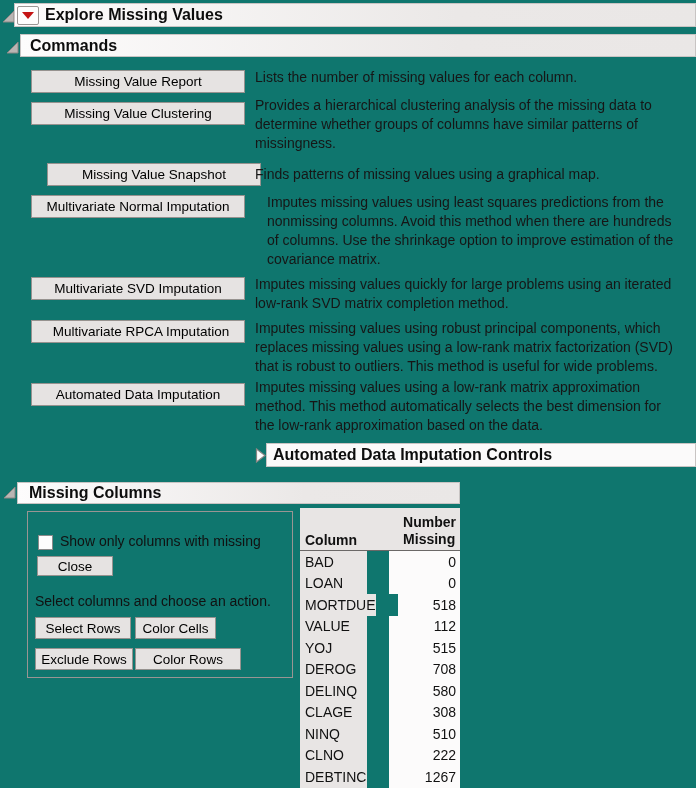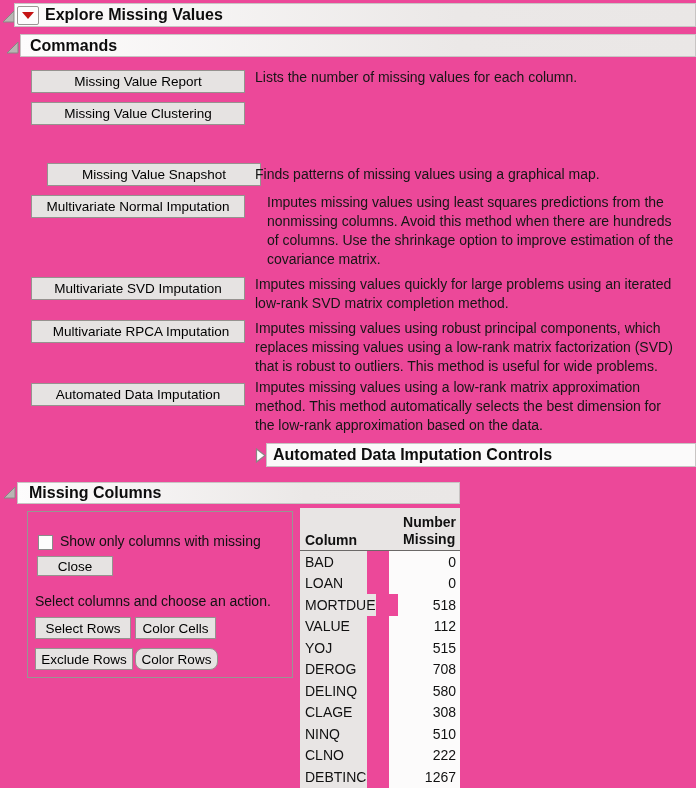--- a/index.html
+++ b/index.html
@@ -1,18 +1,18 @@
 <!DOCTYPE html>
 <html><head>
 <meta charset="utf-8">
 <style>
   html,body{margin:0;padding:0;}
   .page{
     position:relative;width:696px;height:788px;overflow:hidden;
-    background:#ec4899;
+    background:#0f766e;
     font-family:"Liberation Sans", sans-serif;
     color:#111;
     -webkit-font-smoothing:antialiased;
   }
   
   .hbar{
     position:absolute;
     background:linear-gradient(to right,#fdfcfc 0%,#ebe8e7 65%,#eae7e6 100%);
     border:1px solid #c8c4c3;
     box-sizing:border-box;
@@ -111,20 +111,23 @@
       </svg>
   </div>
   <div class="hbar" style="left:20px;top:34px;width:676px;height:23px;">
     <span class="htitle" style="margin-left:9px;">Commands</span>
   </div>
 
   <button class="gbtn cmd-btn" style="top:70px;">Missing Value Report</button>
   <div class="desc" style="top:68px;">Lists the number of missing values for each column.</div>
 
   <button class="gbtn cmd-btn" style="top:102px;">Missing Value Clustering</button>
+  <div class="desc" style="top:96px;">Provides a hierarchical clustering analysis of the missing data to
+determine whether groups of columns have similar patterns of
+missingness.</div>
 
   <button class="gbtn cmd-btn" style="top:163px;margin-left:16px;">Missing Value Snapshot</button>
   <div class="desc" style="top:165px;">Finds patterns of missing values using a graphical map.</div>
 
   <button class="gbtn cmd-btn" style="top:195px;">Multivariate Normal Imputation</button>
   <div class="desc" style="top:193px;margin-left:12px;">Imputes missing values using least squares predictions from the
 nonmissing columns. Avoid this method when there are hundreds
 of columns. Use the shrinkage option to improve estimation of the
 covariance matrix.</div>
 
@@ -165,21 +168,21 @@
   <span class="checkbox"></span>
   <span class="cblabel">Show only columns with missing</span>
 
   <button class="gbtn" style="left:37px;top:556px;width:76px;height:20px;">Close</button>
 
   <div class="instr">Select columns and choose an action.</div>
 
   <button class="gbtn" style="left:35px;top:617px;width:96px;height:22px;">Select Rows</button>
   <button class="gbtn" style="left:135px;top:617px;width:81px;height:22px;">Color Cells</button>
   <button class="gbtn" style="left:35px;top:648px;width:98px;height:22px;">Exclude Rows</button>
-  <button class="gbtn" style="left:135px;top:648px;width:83px;height:22px;border-radius:8px;">Color Rows</button>
+  <button class="gbtn" style="left:135px;top:648px;width:106px;height:22px;">Color Rows</button>
 
   <div class="mtable">
     <div class="thead">
       <div class="th-col">Column</div>
       <div class="th-num">Number
 Missing</div>
     </div>
     <div class="trow">
       <div class="td-col">BAD</div>
       <div class="td-num">0</div>

